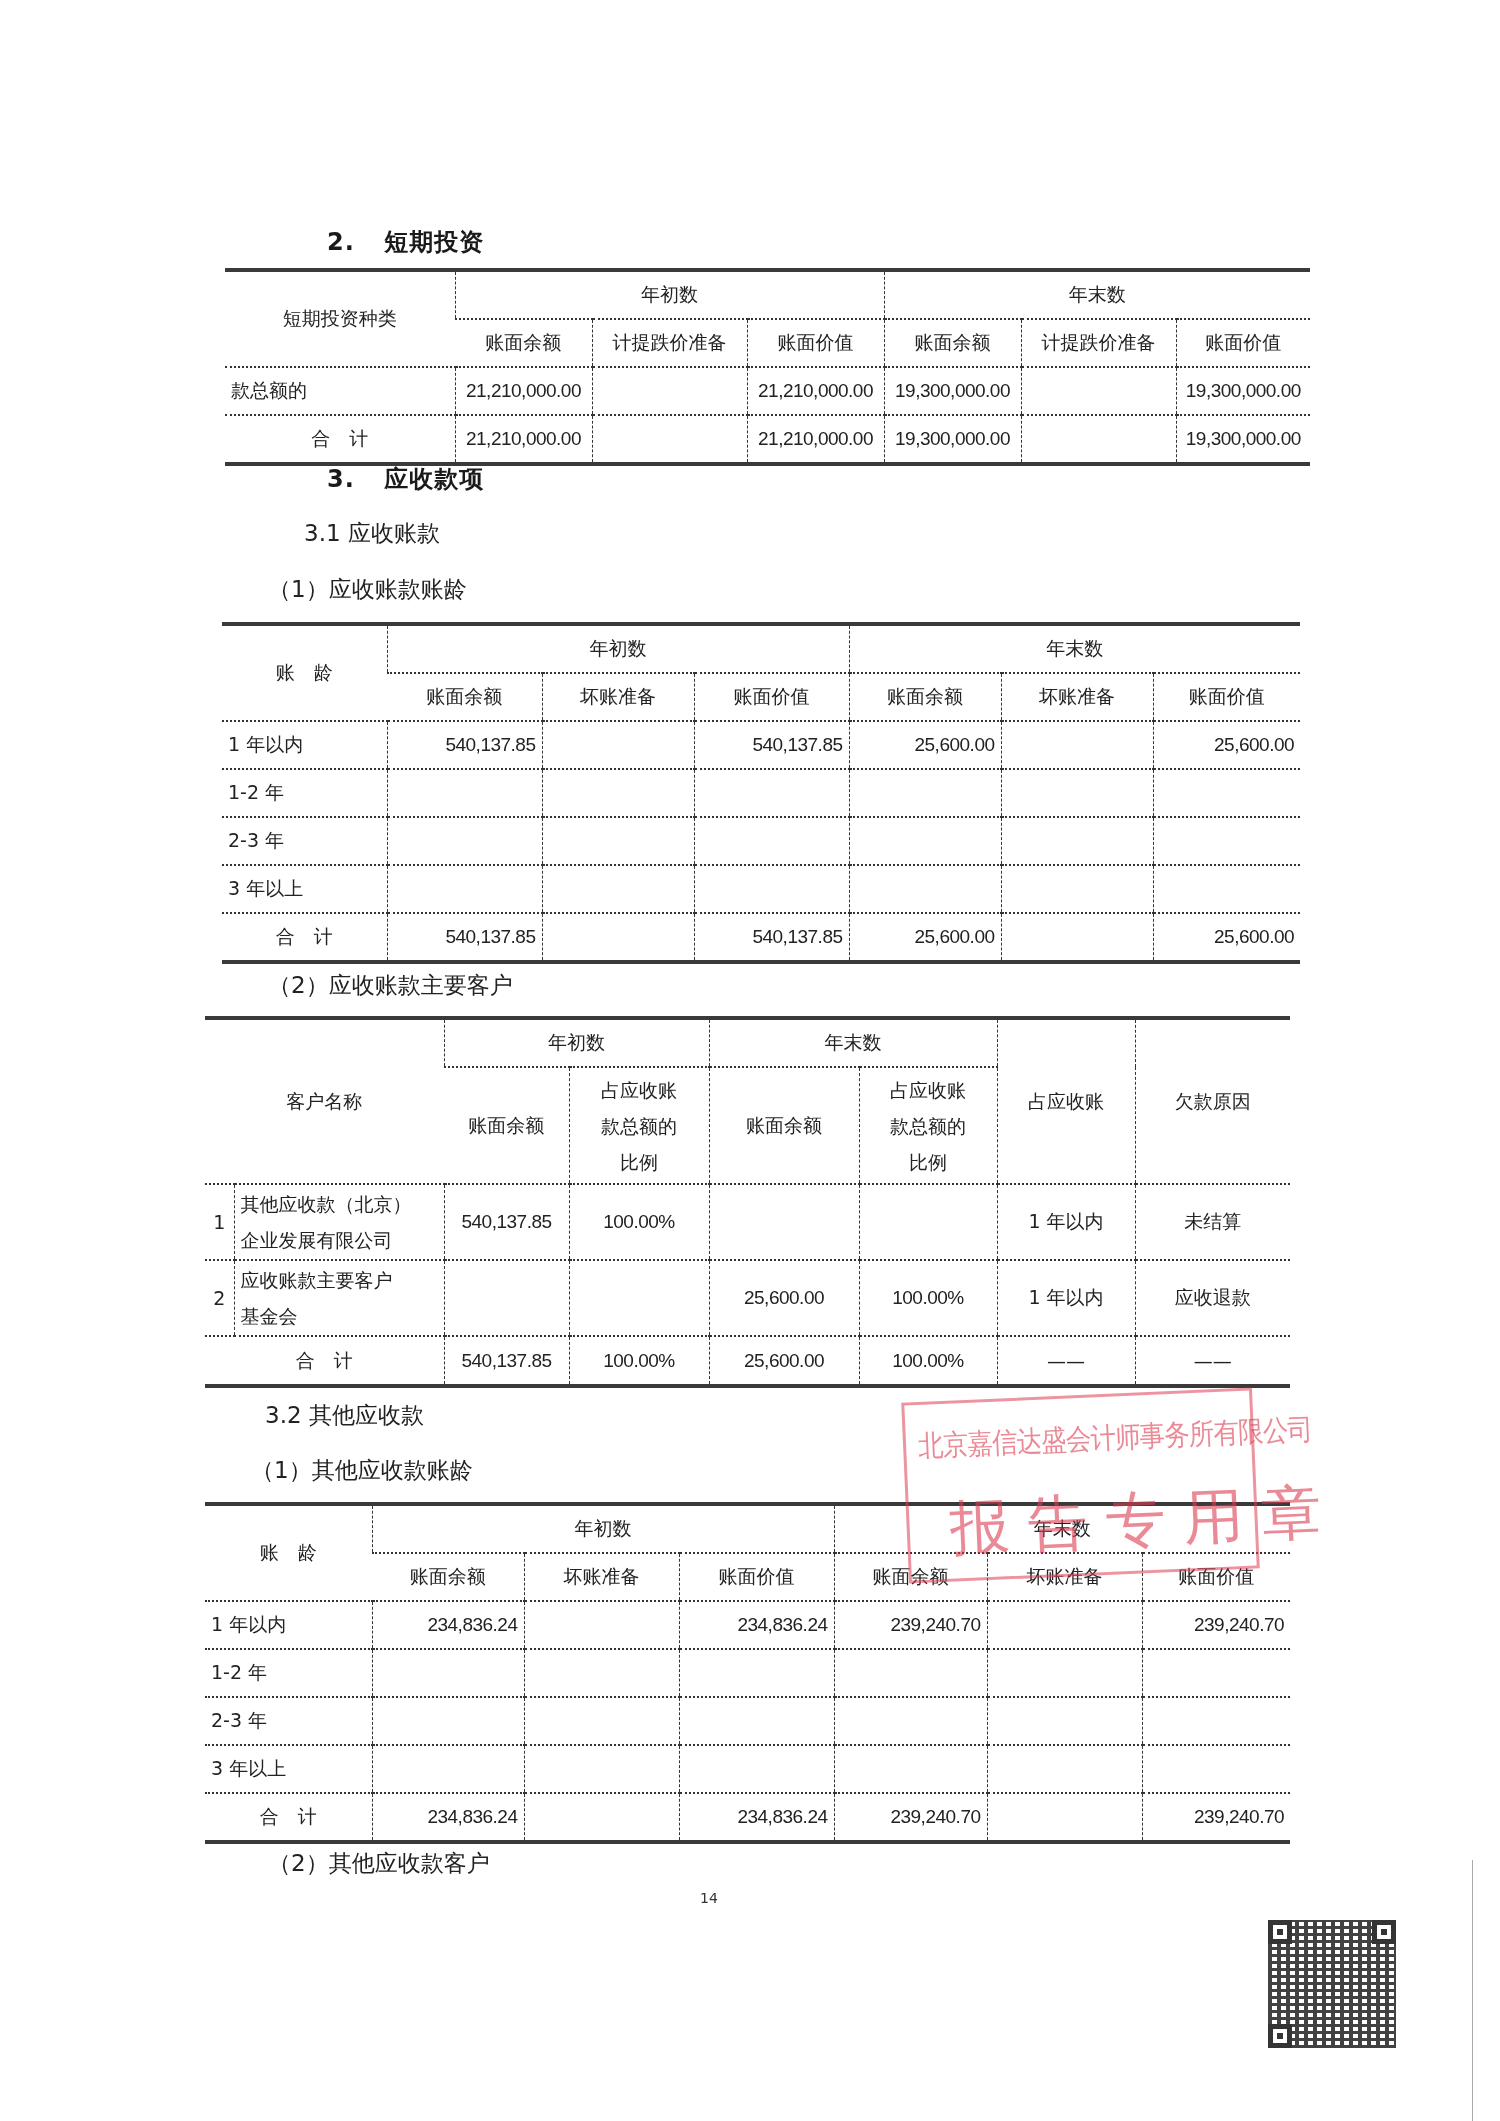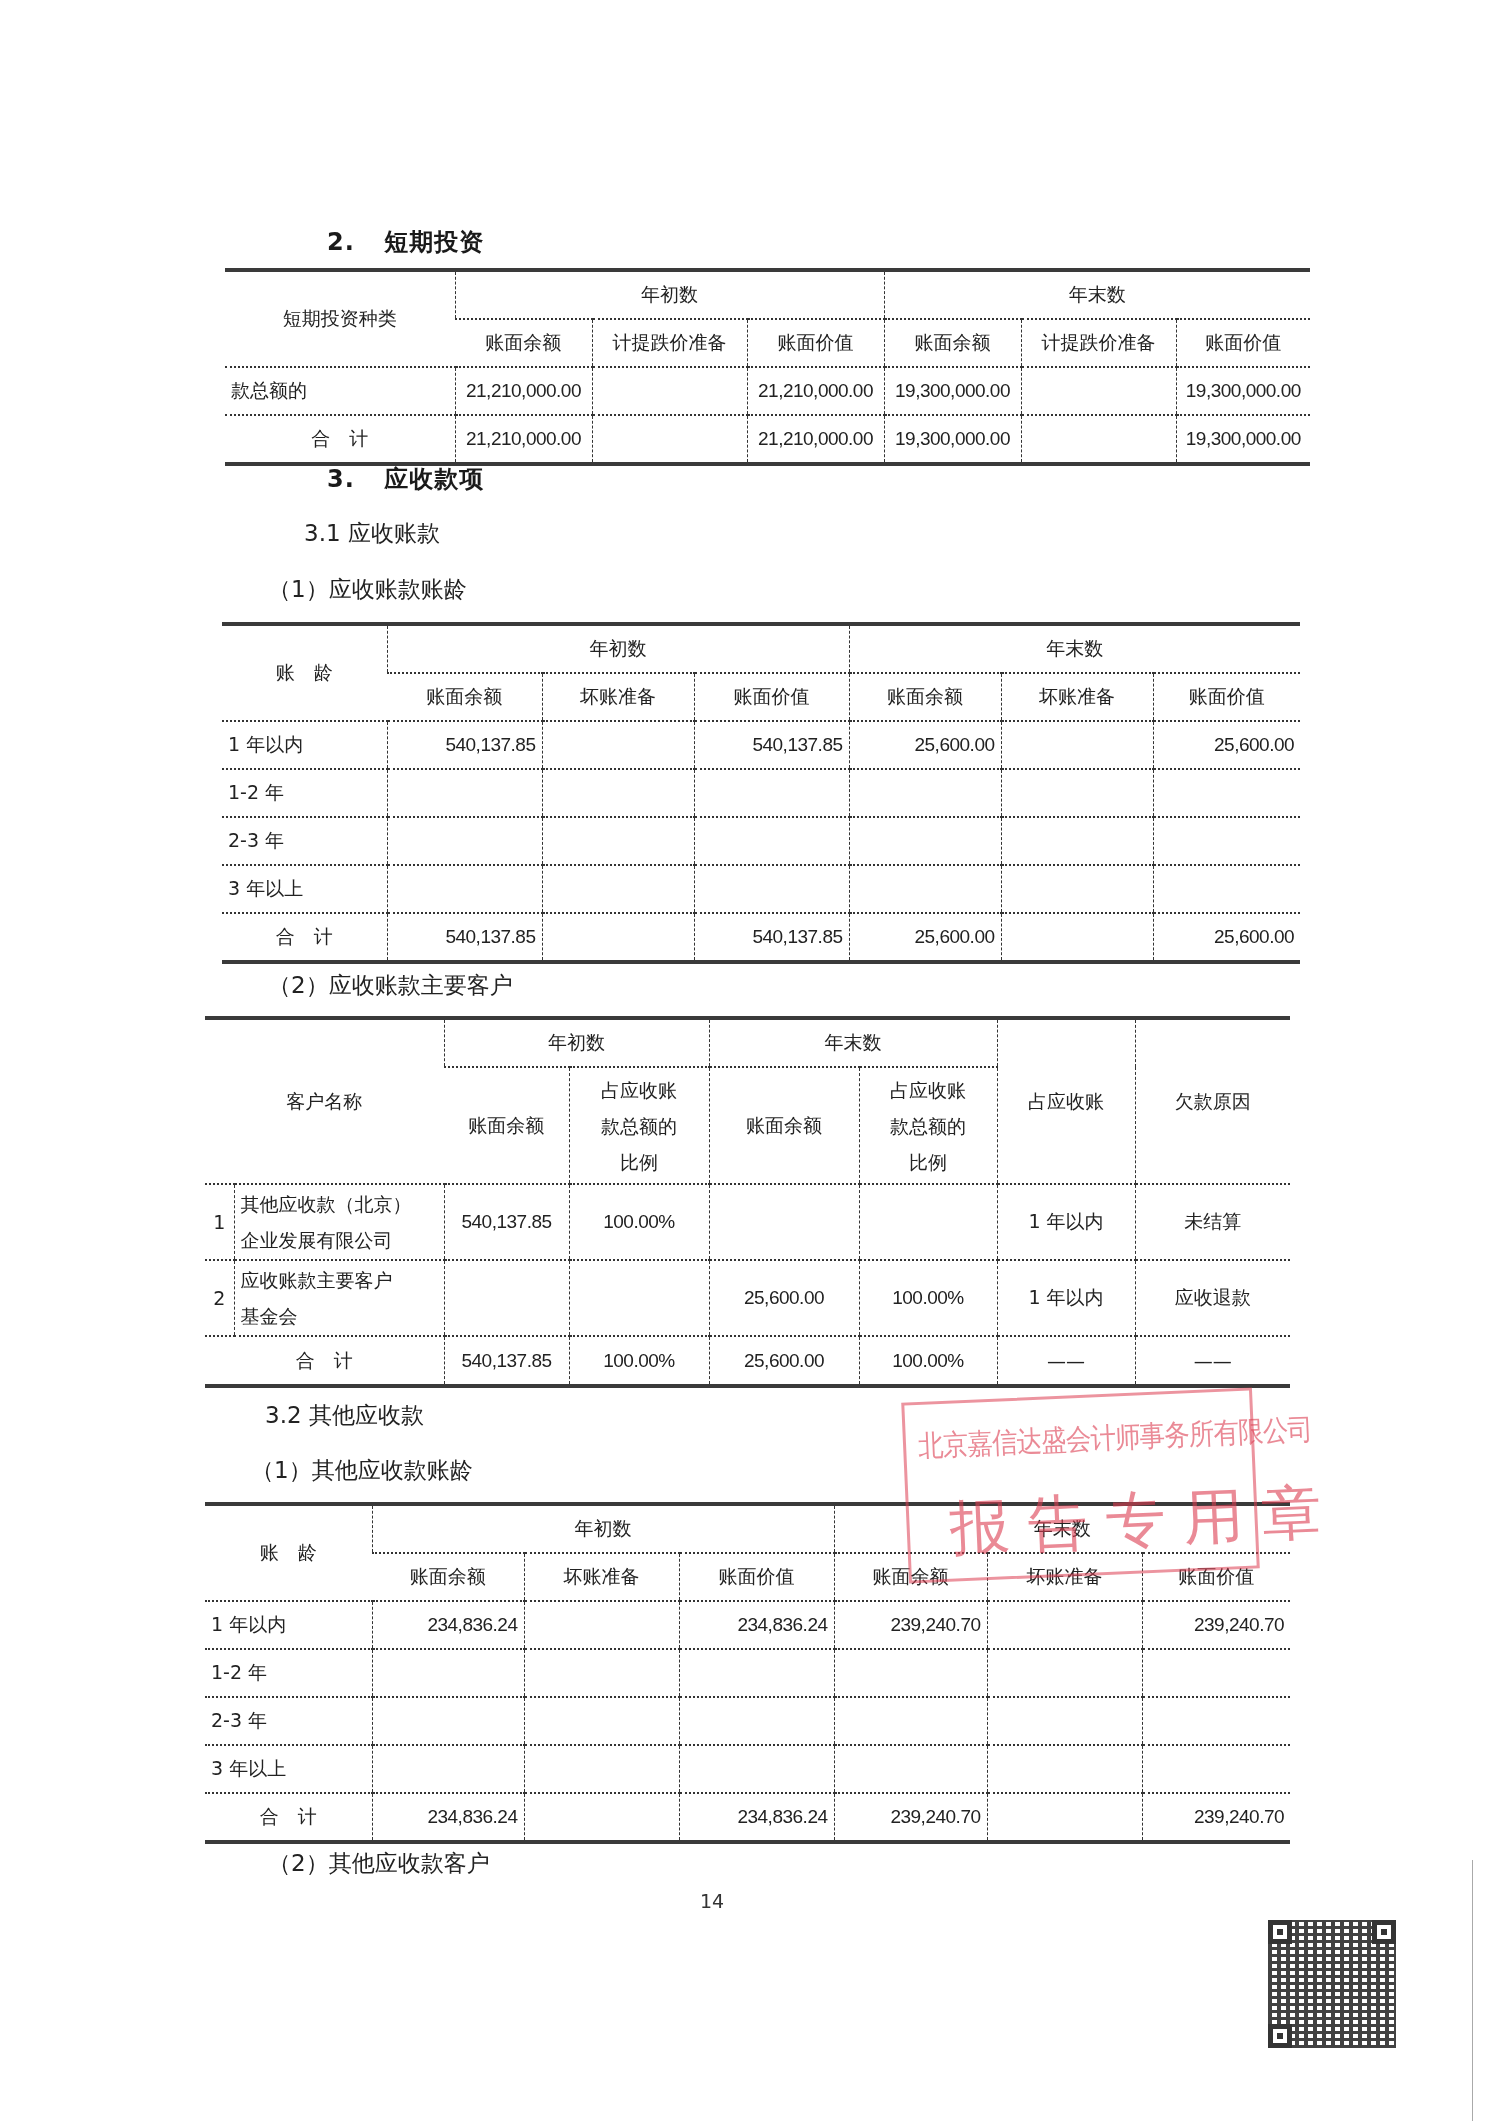--- a/index.html
+++ b/index.html
@@ -32,21 +32,21 @@
 
   .stamp {
     position: absolute; left: 905px; top: 1395px; width: 345px; height: 175px;
     border: 3px solid rgba(220, 60, 80, 0.55);
     transform: rotate(-2.5deg); color: rgba(220, 60, 80, 0.6);
     pointer-events: none;
   }
   .stamp .line1 { position: absolute; left: 12px; top: 22px; font-size: 29px; letter-spacing: -1px; white-space: nowrap; transform: scaleX(0.88); transform-origin: left; }
   .stamp .line2 { position: absolute; left: 40px; top: 85px; font-size: 60px; letter-spacing: 18px; white-space: nowrap; }
 
-  .page-no { position: absolute; left: 700px; top: 1890px; font-size: 19px; color: #333; text-align: right; }
+  .page-no { position: absolute; left: 700px; top: 1890px; font-size: 14px; color: #333; text-align: right; }
 
   .qr {
     position: absolute; left: 1268px; top: 1920px; width: 128px; height: 128px;
     background:
       repeating-linear-gradient(90deg, #222 0 4px, transparent 4px 9px),
       repeating-linear-gradient(0deg, #222 0 3px, transparent 3px 7px);
     opacity: 0.85;
   }
   .qr .finder { position: absolute; width: 24px; height: 24px; border: 5px solid #111; background: #fff; box-sizing: border-box; }
   .qr .finder::after { content: ""; position: absolute; left: 4px; top: 4px; width: 6px; height: 6px; background: #111; }

